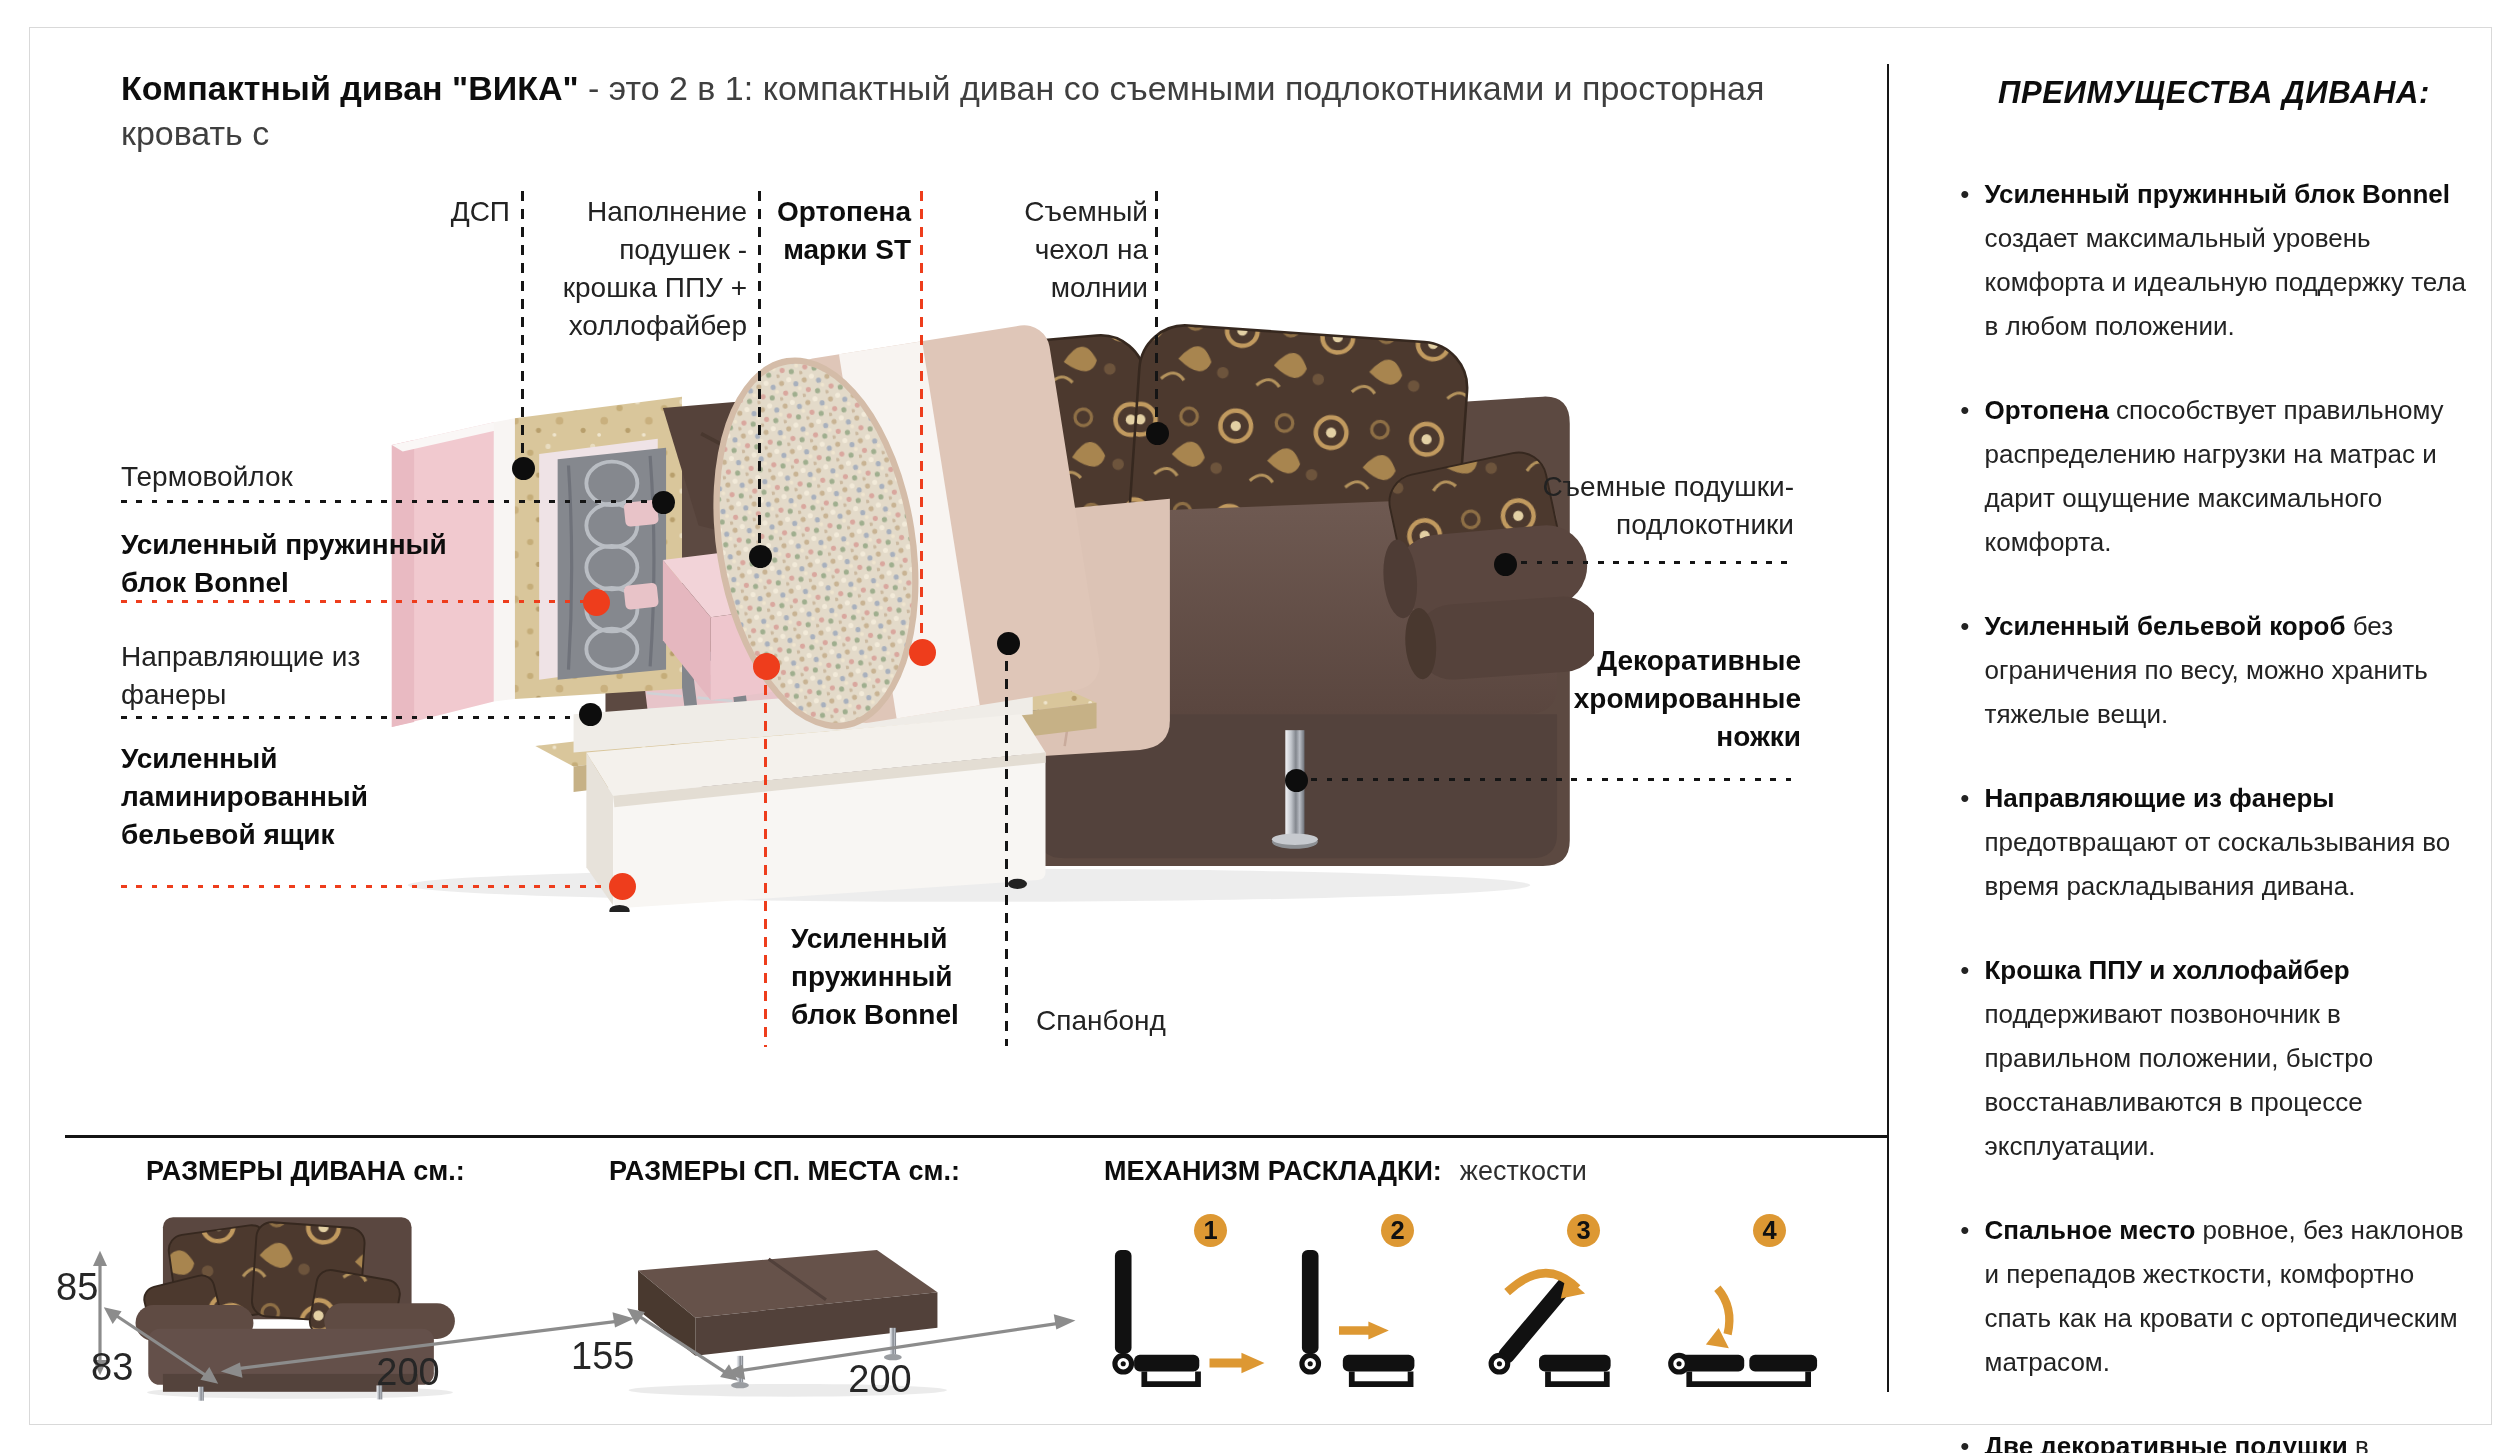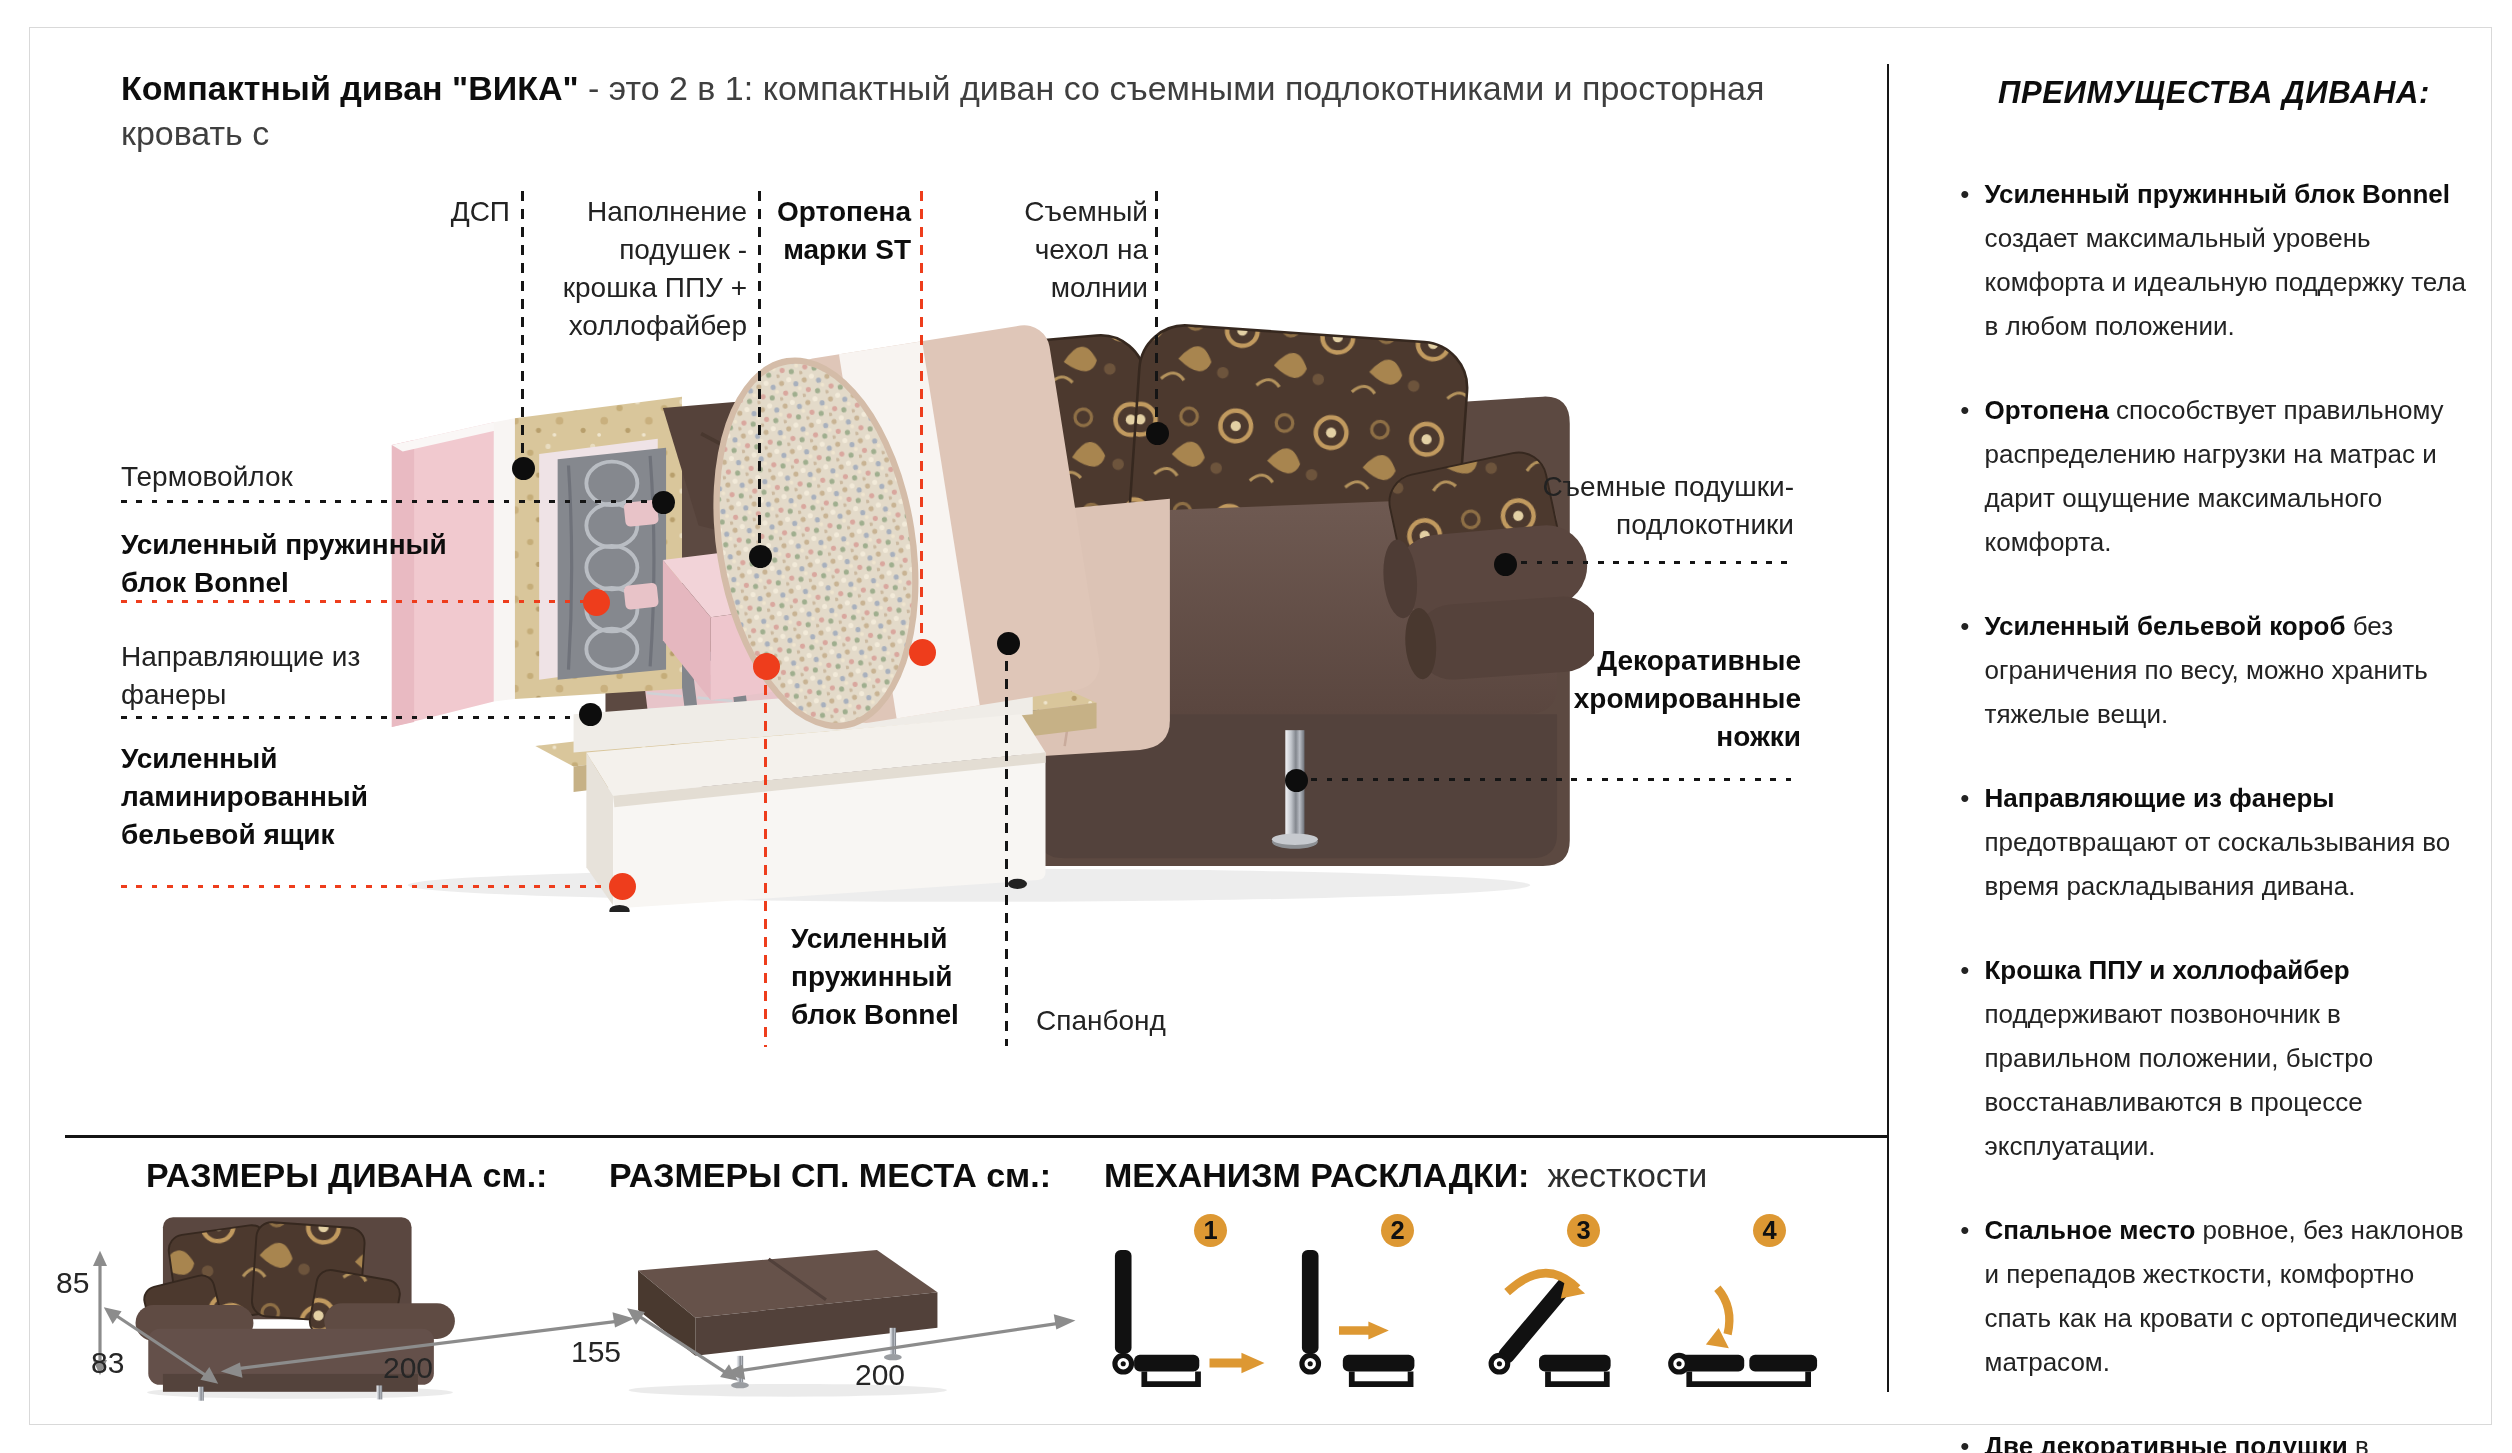--- a/index.html
+++ b/index.html
@@ -22,23 +22,23 @@
   .ldh.red{background:repeating-linear-gradient(to right,#ee3d1c 0 5.7px,transparent 5.7px 15.3px);}
   .dot{width:23px;height:23px;border-radius:50%;background:#0d0d0d;}
   .dot.red{width:27px;height:27px;background:#ee3d1c;}
   
   .sidebar{left:1959px;top:75px;width:510px;}
   .sb-head{font-size:31px;font-weight:700;color:#0d0d0d;text-align:center;margin:0 0 61px 0;letter-spacing:0.6px;font-style:italic;}
   .sb-item{position:relative;font-size:26px;line-height:44px;padding-left:25.5px;margin:0 0 40px 0;color:#232323;}
   .sb-item .blt{position:absolute;left:1.3px;top:0;}
   .sb-item b{color:#0d0d0d;}
   
-  .bh{font-size:34px;font-weight:700;color:#0d0d0d;white-space:nowrap;}
+  .bh{font-size:27px;font-weight:700;color:#0d0d0d;white-space:nowrap;}
   .bh .reg{font-weight:400;color:#2e2e2e;margin-left:18px;}
-  .dim{font-size:30px;color:#262626;}
+  .dim{font-size:38px;color:#262626;}
   .numcirc{width:33px;height:33px;border-radius:50%;background:#dd9833;color:#111;font-size:25.5px;font-weight:700;display:flex;align-items:center;justify-content:center;}
 </style>
 </head>
 <body>
 
 <div class="abs frame"></div>
 <div class="abs vdivider"></div>
 <div class="abs hseparator"></div>
 
 <div class="abs title">

